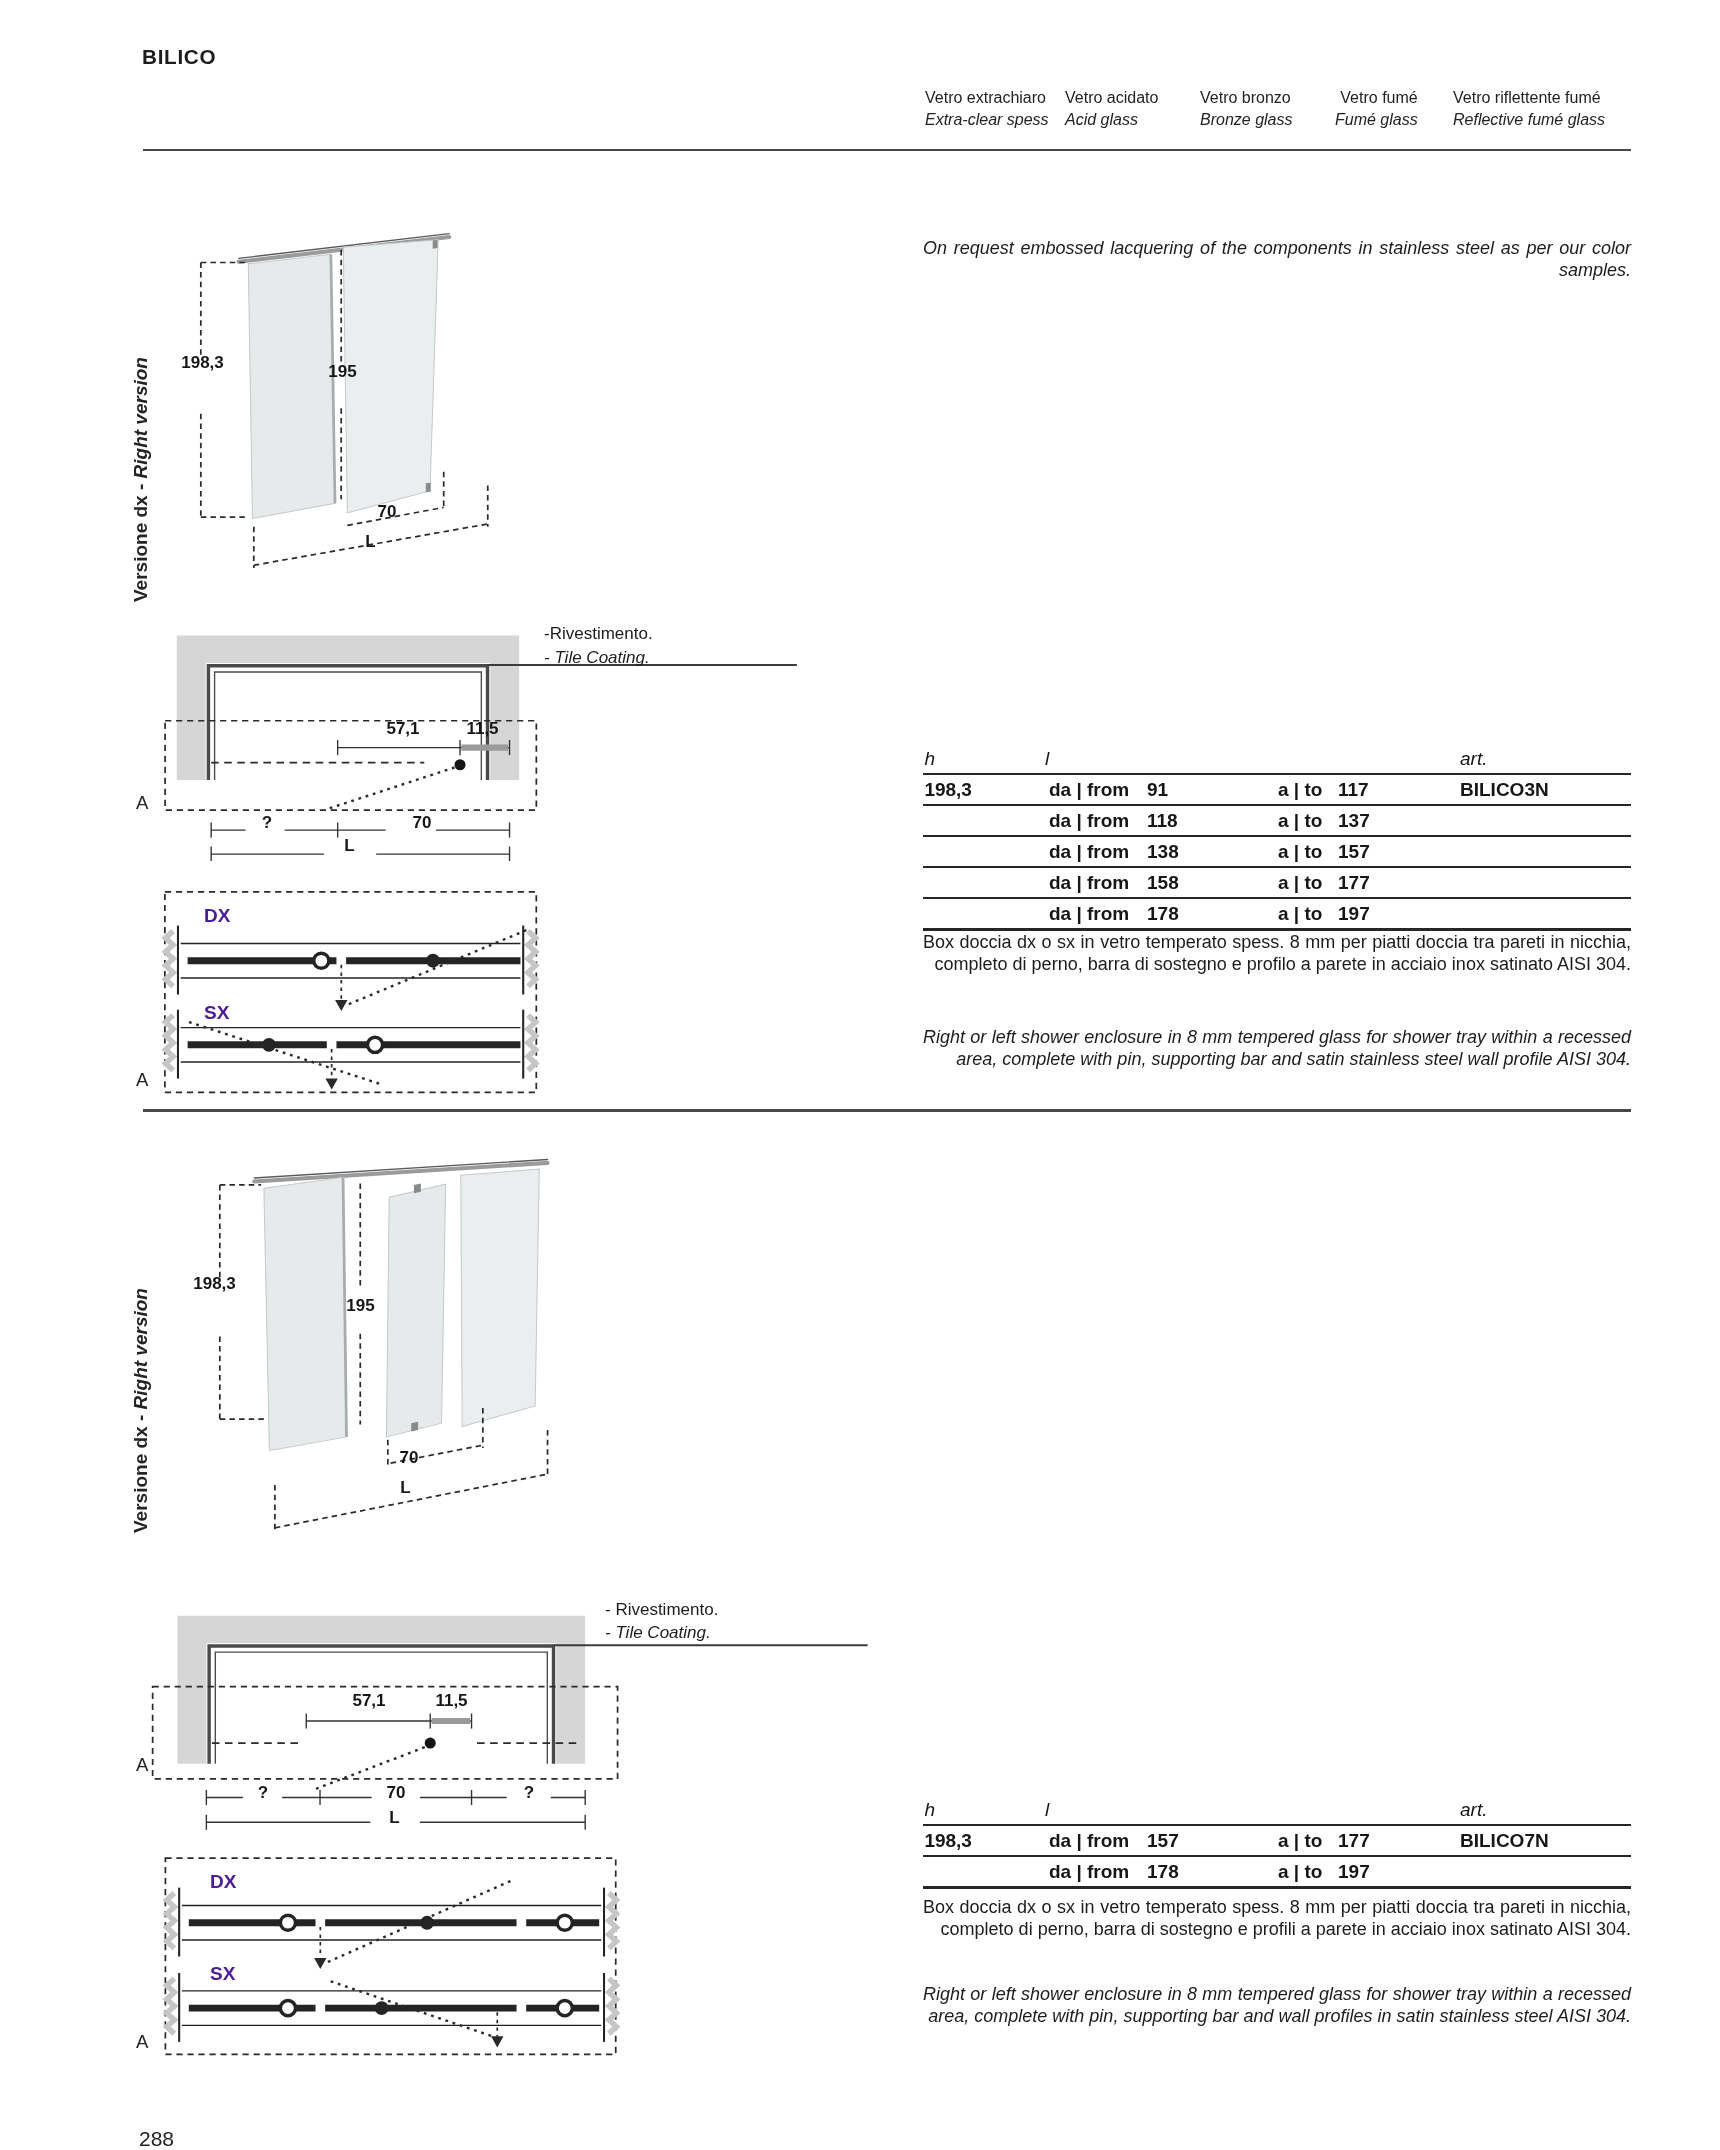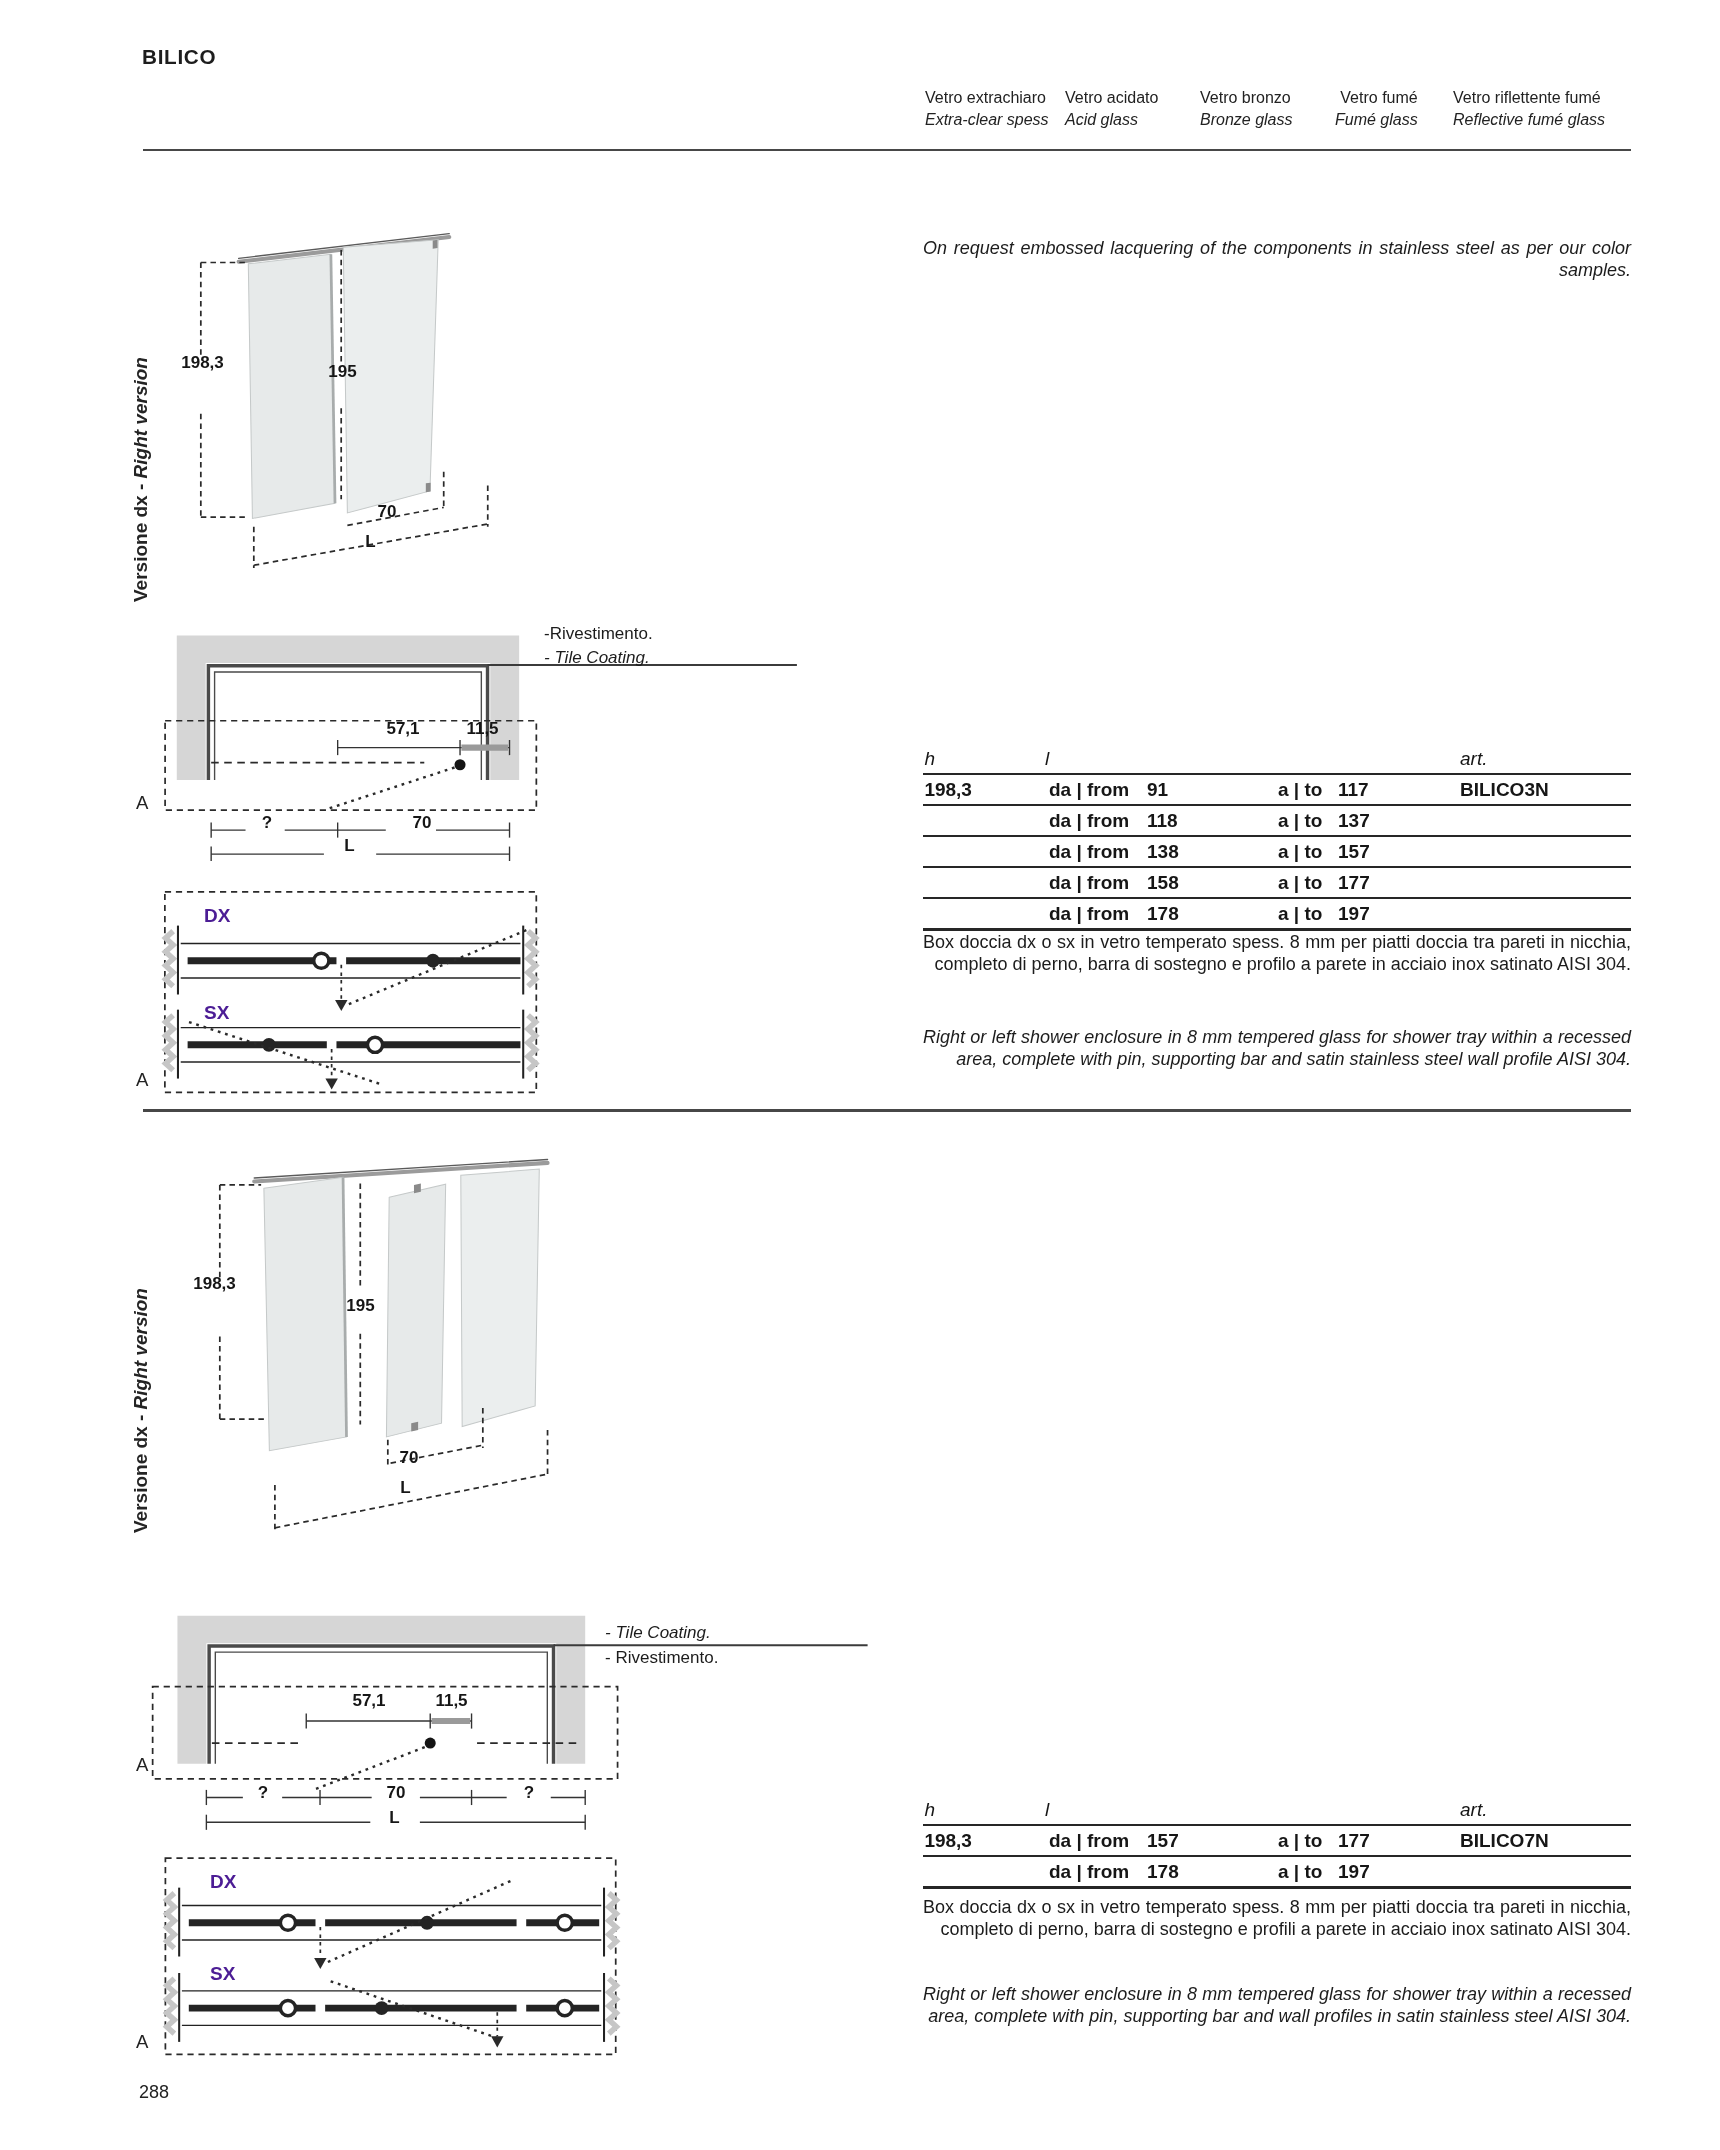--- a/index.html
+++ b/index.html
@@ -16,21 +16,21 @@
           text-align:justify; text-align-last:right; color:#1c1c1c; }
   .para.en { font-style:italic; }
   .vlabel { position:absolute; transform:rotate(-90deg); transform-origin:left top;
             white-space:nowrap; font-weight:bold; font-size:19px; color:#242424; }
   .vlabel .en { font-style:italic; }
   .dim { position:absolute; font-weight:bold; font-size:17px; color:#161616; text-align:center; white-space:nowrap; }
   .alabel { position:absolute; font-size:18.6px; color:#222; }
   .dxsx { position:absolute; font-weight:bold; font-size:19px; color:#4c1d95; }
   .coat { position:absolute; font-size:17px; white-space:nowrap; color:#1c1c1c; }
   .coat.en { font-style:italic; }
-  .pagenum { position:absolute; font-size:18px; color:#222; }
+  .pagenum { position:absolute; font-size:21px; color:#222;margin-top:45px; }
   .ptable { position:absolute; left:923px; width:708px; font-size:19px; color:#161616; }
   .ptable .thead { position:relative; height:30px; border-bottom:2.8px solid #262626; font-style:italic; }
   .ptable .trow  { position:relative; height:29px; border-bottom:2.1px solid #262626; font-weight:bold; }
   .ptable .trow.last { border-bottom:3.4px solid #262626; }
   .tc { position:absolute; bottom:3.4px; white-space:nowrap; }
   svg { display:block; }
 </style>
 </head>
 <body>
 
@@ -290,21 +290,21 @@
       <line x1="92" y1="317" x2="145" y2="317"></line>
         <line x1="202" y1="317" x2="332" y2="317"></line>
       <line x1="402" y1="317" x2="528" y2="317"></line>
         <line x1="592" y1="317" x2="642" y2="317"></line>
       <line x1="92" y1="342" x2="92" y2="364"></line>
         <line x1="642" y1="342" x2="642" y2="364"></line>
       <line x1="92" y1="353" x2="330" y2="353"></line>
         <line x1="402" y1="353" x2="642" y2="353"></line>
     </g>
   </svg>
-  <div class="coat" style="left:605px;top:1600px;margin-top:48px;">- Rivestimento.</div>
+  <div class="coat" style="left:605px;top:1600px;">- Rivestimento.</div>
   <div class="coat en" style="left:605px;top:1623px;">- Tile Coating.</div>
   <div class="dim" style="left:338px;top:1691px;width:62px;">57,1</div>
   <div class="dim" style="left:419px;top:1691px;width:65px;">11,5</div>
   <div class="dim" style="left:248px;top:1783px;width:30px;">?</div>
   <div class="dim" style="left:367px;top:1783px;width:58px;">70</div>
   <div class="dim" style="left:514px;top:1783px;width:30px;">?</div>
   <div class="dim" style="left:374px;top:1808px;width:41px;">L</div>
   <div class="alabel" style="left:136px;top:1754px;">A</div>
 
   <svg class="abs" style="left:153px;top:1853px;" width="482" height="207" viewBox="0 0 700 300">

